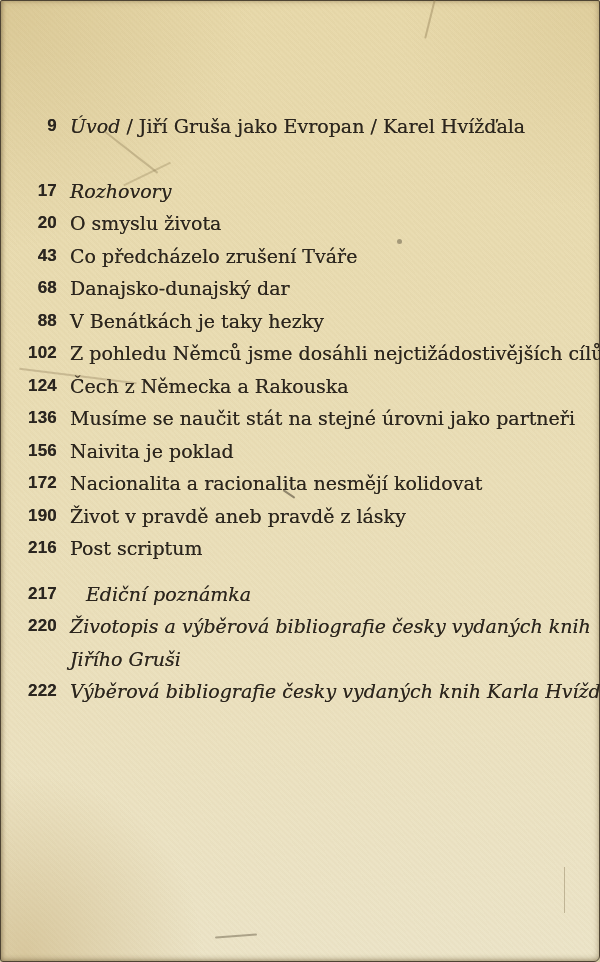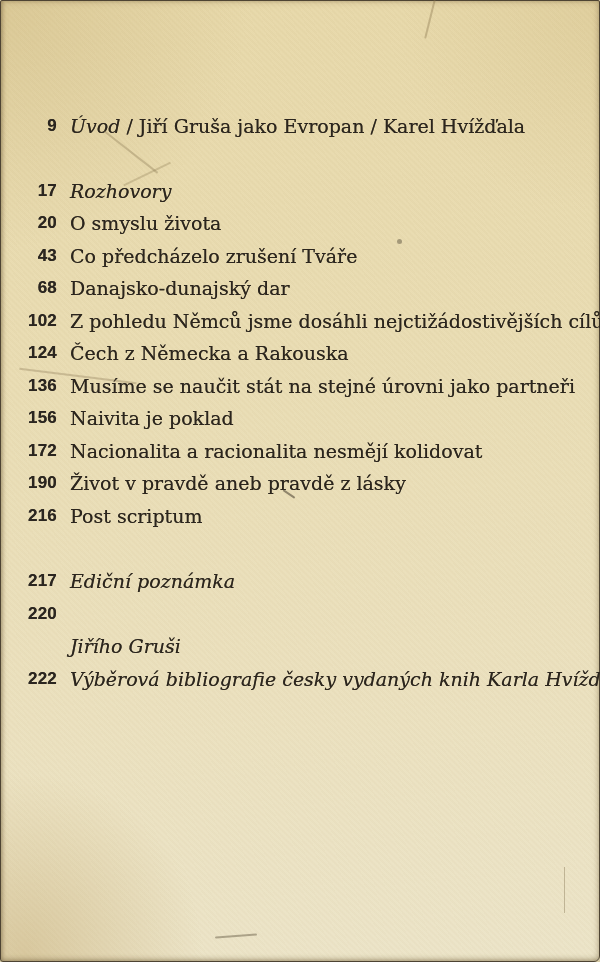--- a/index.html
+++ b/index.html
@@ -38,21 +38,21 @@
     left: 0;
     right: 0;
   }
   .row {
     display: flex;
     align-items: center;
     height: 32.5px;
     white-space: nowrap;
   }
   .row.section-start-a { margin-top: 32px; }
-  .row.section-start-b { margin-top: 33px; }
+  .row.section-start-b { margin-top: 13px; gap: 16px; }
   .num {
     width: 56px;
     flex: 0 0 56px;
     text-align: right;
     font-family: "Liberation Sans", sans-serif;
     font-weight: 700;
     font-size: 17px;
     letter-spacing: 0.2px;
     color: #2b2620;
     text-shadow: 0 0 0.5px rgba(43,38,32,0.75);
@@ -130,20 +130,24 @@
       </div>
       <div class="row">
         <span class="num">43</span>
         <span class="title"><span>Co předcházelo zrušení Tváře</span></span>
       </div>
       <div class="row">
         <span class="num">68</span>
         <span class="title"><span>Danajsko-dunajský dar</span></span>
       </div>
       <div class="row">
+        <span class="num">88</span>
+        <span class="title"><span>V Benátkách je taky hezky</span></span>
+      </div>
+      <div class="row">
         <span class="num">102</span>
         <span class="title"><span>Z pohledu Němců jsme dosáhli nejctižádostivějších cílů</span></span>
       </div>
       <div class="row">
         <span class="num">124</span>
         <span class="title"><span>Čech z Německa a Rakouska</span></span>
       </div>
       <div class="row">
         <span class="num">136</span>
         <span class="title"><span>Musíme se naučit stát na stejné úrovni jako partneři</span></span>
@@ -163,20 +167,21 @@
       <div class="row">
         <span class="num">216</span>
         <span class="title"><span>Post scriptum</span></span>
       </div>
       <div class="row section-start-b">
         <span class="num">217</span>
         <span class="title"><span class="it">Ediční poznámka</span></span>
       </div>
       <div class="row">
         <span class="num">220</span>
+        <span class="title"><span class="it">Životopis a výběrová bibliografie česky vydaných knih</span></span>
       </div>
       <div class="row">
         <span class="num"></span>
         <span class="title"><span class="it">Jiřího Gruši</span></span>
       </div>
       <div class="row">
         <span class="num">222</span>
         <span class="title"><span class="it">Výběrová bibliografie česky vydaných knih Karla Hvížďaly</span></span>
       </div>
     </div>

